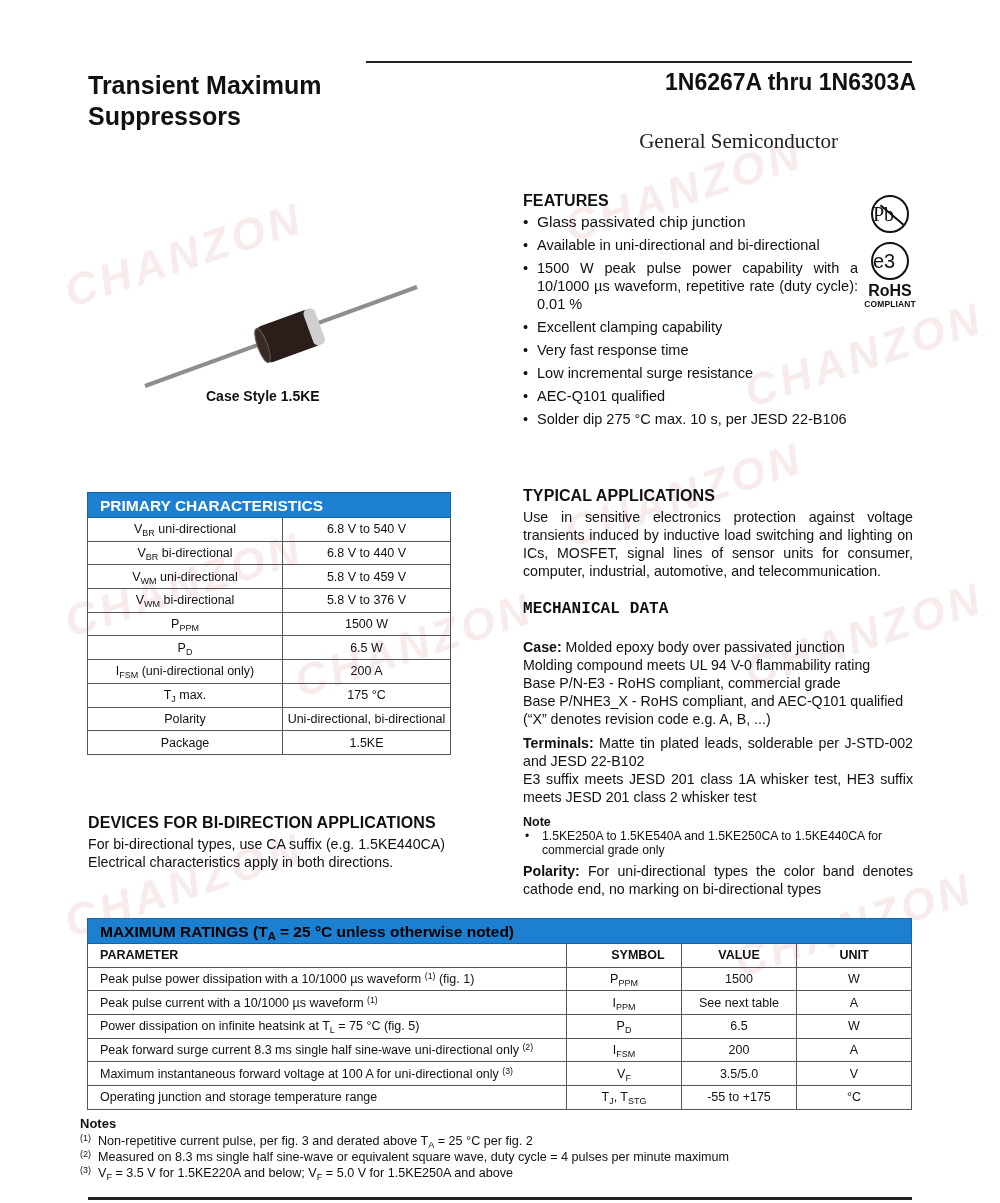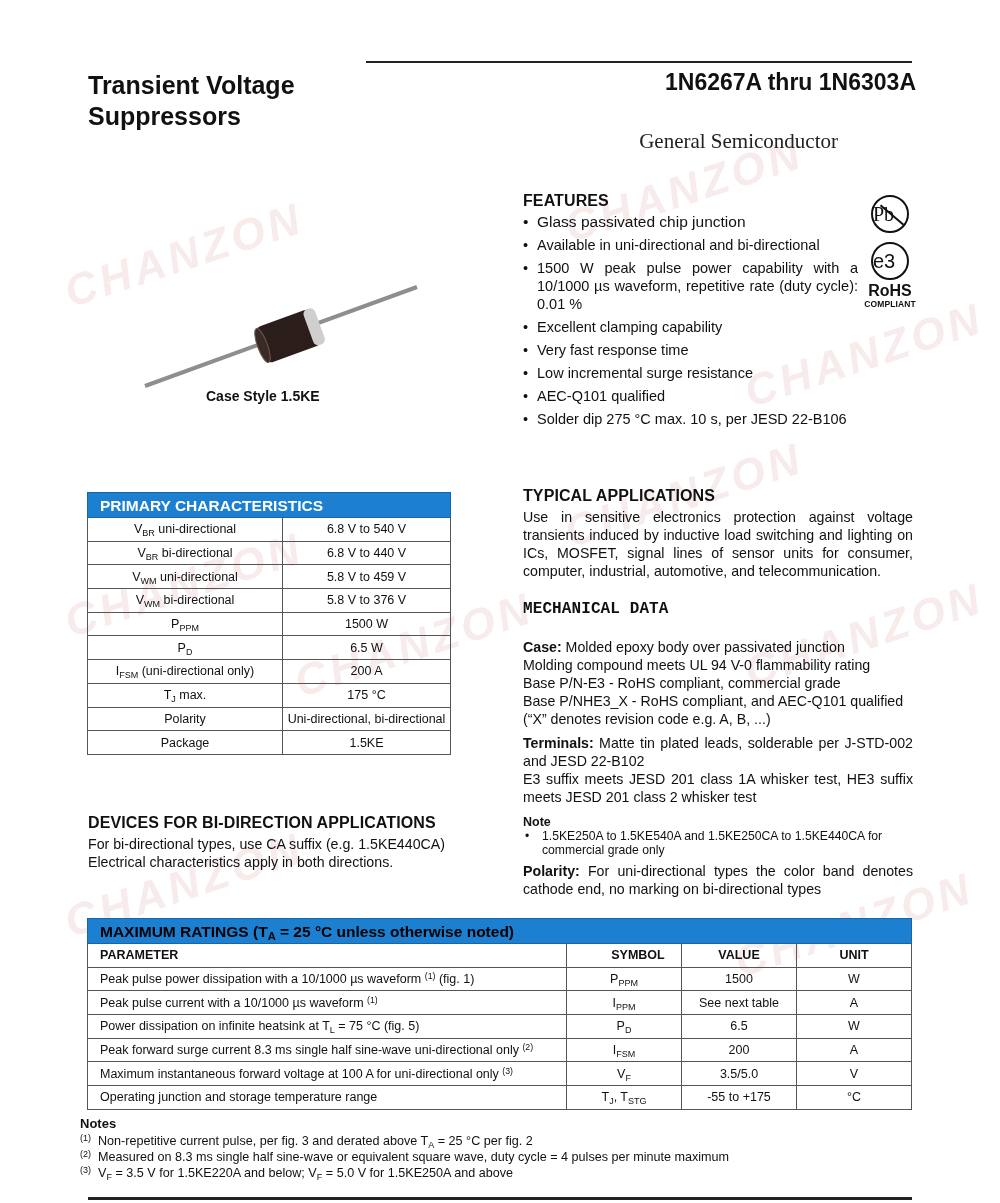--- a/index.html
+++ b/index.html
@@ -78,21 +78,21 @@
 <div class="wm" style="left:560px;top:470px;">CHANZON</div>
 <div class="wm" style="left:290px;top:620px;">CHANZON</div>
 <div class="wm" style="left:740px;top:610px;">CHANZON</div>
 <div class="wm" style="left:60px;top:560px;">CHANZON</div>
 <div class="wm" style="left:60px;top:860px;">CHANZON</div>
 <div class="wm" style="left:730px;top:900px;">CHANZON</div>
 
 <div class="top-rule"></div>
 
 <div class="main-title">
-  <div>Transient Voltage</div>
+  <div>Transient Maximum</div>
   <div>Suppressors</div>
 </div>
 
 <div class="part-titles">
   <div>1N6267A thru 1N6303A</div>
 </div>
 <div class="mfr">General Semiconductor</div>
 
 <div class="diode">
   <svg width="290" height="110" viewBox="0 0 290 110">

